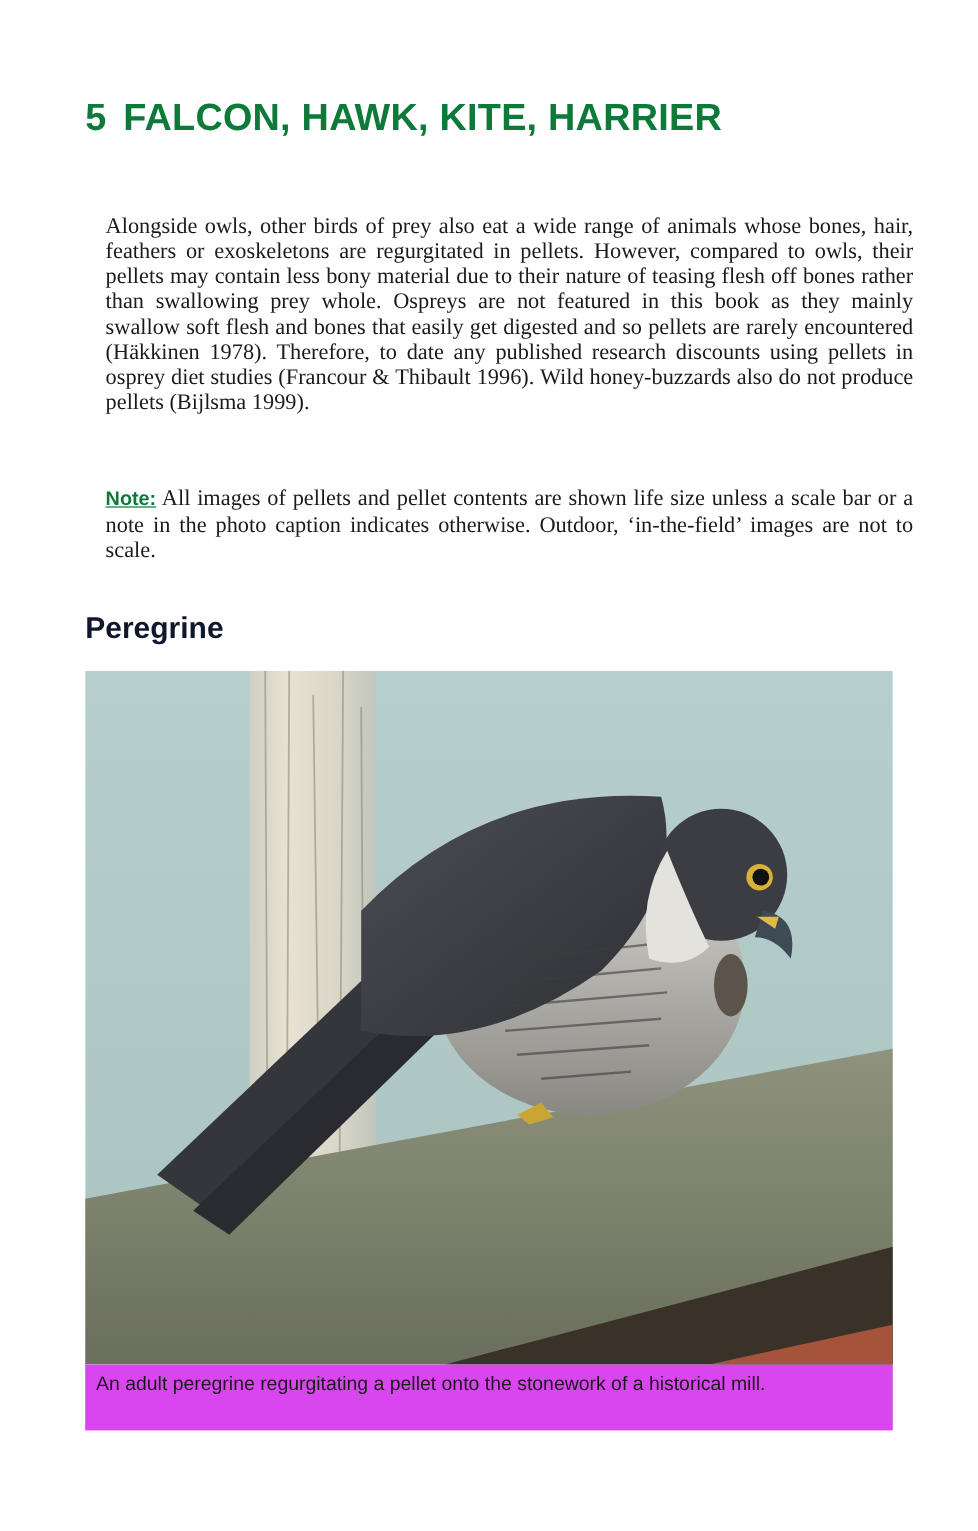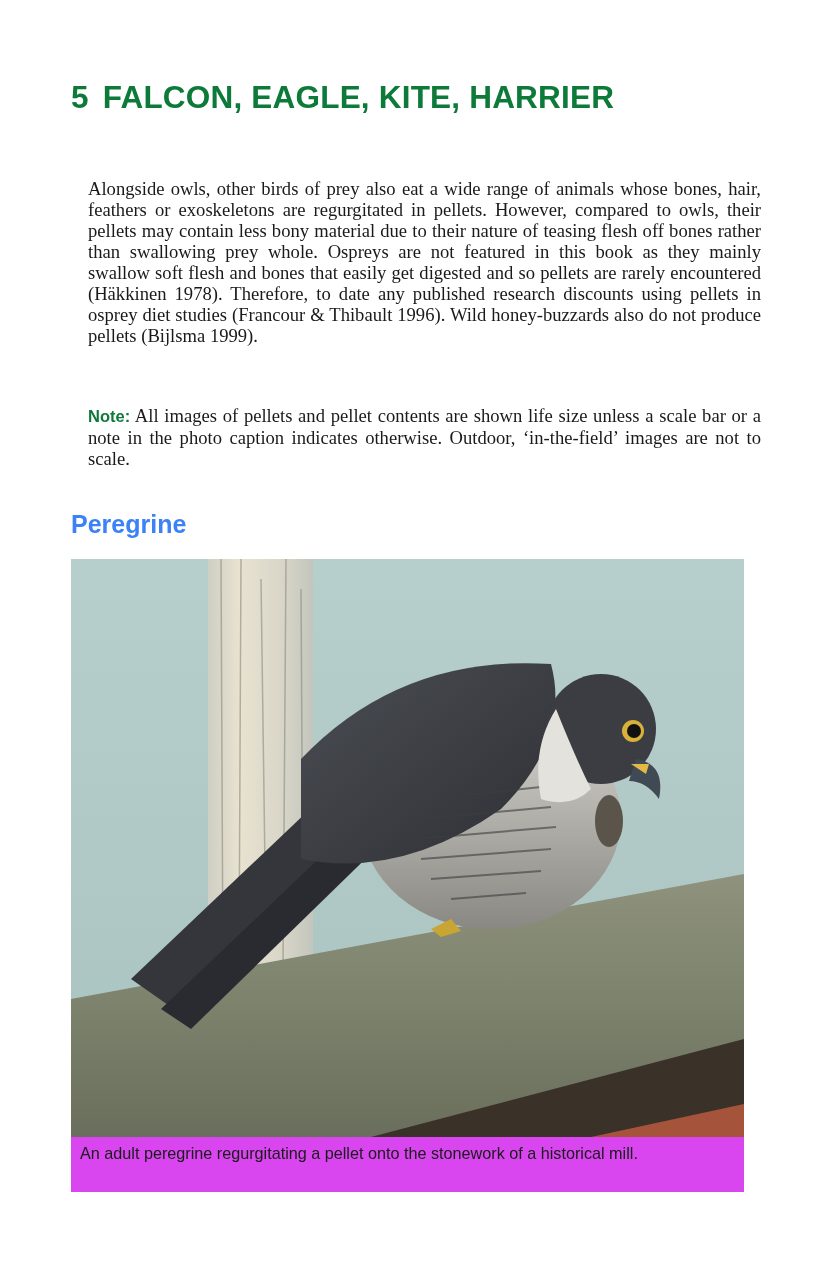--- a/index.html
+++ b/index.html
@@ -12,41 +12,41 @@
     margin: 0;
   }
   .chapter-title .num { margin-right: 14px; }
   .body-text {
     position: absolute; left: 17px; width: 673px;
     font-family: "Liberation Serif", serif; font-size: 18.6px; line-height: 21px;
     color: #1a1a1a; text-align: justify; margin: 0;
   }
   .para1 { top: 178px; }
   .para2 { top: 405px; }
-  .note-label { font-family: "Liberation Sans", sans-serif; font-weight: bold; color: #0e7a3a; font-size: 16.5px; }
+  .note-label { font-family: "Liberation Sans", sans-serif; font-weight: bold; color: #0e7a3a; font-size: 16.5px; text-decoration: underline; }
   .section-title {
     position: absolute; top: 510px; left: 0;
     font-family: "Liberation Sans", sans-serif; font-weight: bold;
-    font-size: 25px; color: #3b82f6; margin: 0;
+    font-size: 25px; color: #0f172a; margin: 0;
   }
   .figure { position: absolute; top: 559px; left: 0; width: 673px; }
   .photo { width: 673px; height: 578px; display: block; }
   .caption {
     background: #d946ef; width: 673px; height: 55px; box-sizing: border-box;
     padding: 5px 9px 0 9px;
     font-family: "Liberation Sans", sans-serif; font-size: 16.2px; line-height: 23px; color: #1a1a1a;
   }
   .caption span { display: block; }
 </style>
 </head>
 <body>
 
 <div class="page">
   <h1 class="chapter-title">
-    <span class="num">5</span><span>FALCON, EAGLE, KITE, HARRIER</span><br>
+    <span class="num">5</span><span>FALCON, HAWK, KITE, HARRIER</span><br>
   </h1>
 
   <p class="body-text para1">Alongside owls, other birds of prey also eat a wide range of animals whose bones, hair, feathers or exoskeletons are regurgitated in pellets. However, compared to owls, their pellets may contain less bony material due to their nature of teasing flesh off bones rather than swallowing prey whole. Ospreys are not featured in this book as they mainly swallow soft flesh and bones that easily get digested and so pellets are rarely encountered (Häkkinen 1978). Therefore, to date any published research discounts using pellets in osprey diet studies (Francour &amp; Thibault 1996). Wild honey-buzzards also do not produce pellets (Bijlsma 1999).</p>
 
   <p class="body-text para2"><span class="note-label">Note:</span><span> All images of pellets and pellet contents are shown life size unless a scale bar or a note in the photo caption indicates otherwise. Outdoor, ‘in-the-field’ images are not to scale.</span></p>
 
   <h2 class="section-title">Peregrine</h2>
 
   <div class="figure">
     <svg class="photo" viewBox="0 0 673 578" xmlns="http://www.w3.org/2000/svg">

